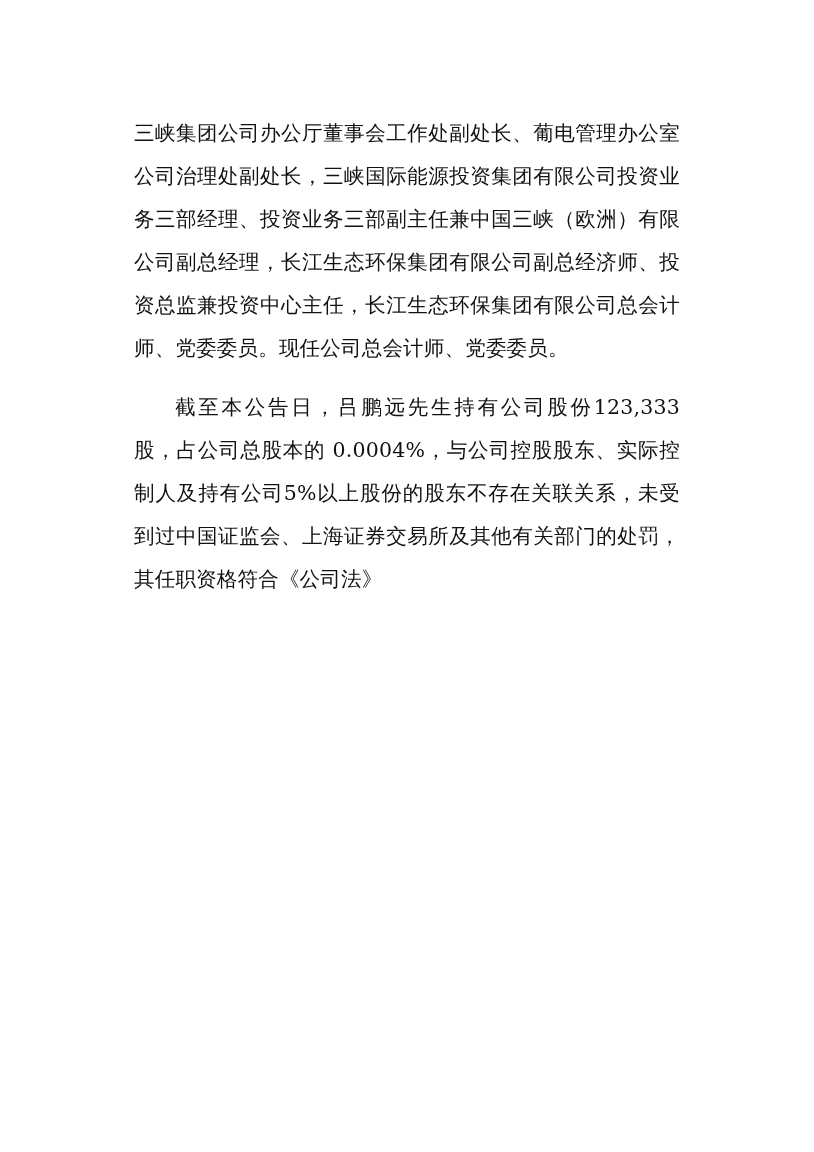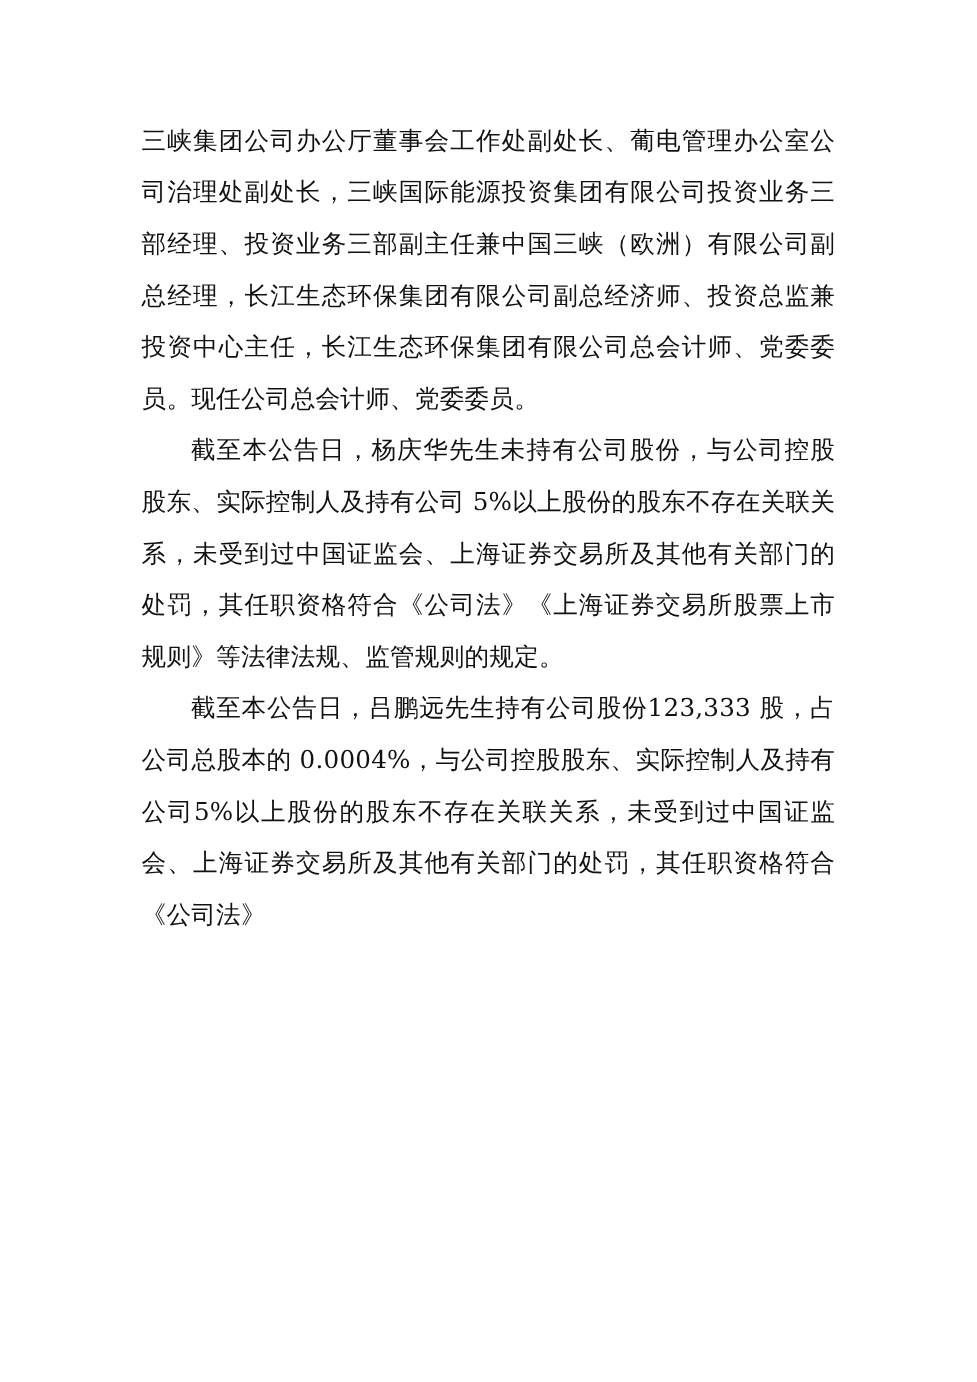--- a/index.html
+++ b/index.html
@@ -24,32 +24,31 @@
     top: 96px;
     width: 578px;
   }
   .para {
     font-size: 20.5px;
     line-height: 43px;
     color: #111111;
     text-align: justify;
     text-justify: inter-ideograph;
     letter-spacing: 0.2px;
-    margin: 0;
+    margin: 16px;
     word-break: break-all;
   }
   .indent {
     text-indent: 2em;
   }
   .bold {
     font-weight: bold;
   }
 </style>
 </head>
 <body>
 
 <div class="page">
   <div class="content">
     <p class="para">三峡集团公司办公厅董事会工作处副处长、葡电管理办公室公司治理处副处长，三峡国际能源投资集团有限公司投资业务三部经理、投资业务三部副主任兼中国三峡（欧洲）有限公司副总经理，长江生态环保集团有限公司副总经济师、投资总监兼投资中心主任，长江生态环保集团有限公司总会计师、党委委员。现任公司总会计师、党委委员。</p>
-    <p class="para indent">截至本公告日，杨庆华先生未持有公司股份，与公司控股股东、实际控制人及持有公司 5%以上股份的股东不存在关联关系，未受到过中国证监会、上海证券交易所及其他有关部门的处罚，其任职资格符合《公司法》《上海证券交易所股票上市规则》等法律法规、监管规则的规定。</p>
     <p class="para indent">截至本公告日，吕鹏远先生持有公司股份123,333 股，占公司总股本的 0.0004%，与公司控股股东、实际控制人及持有公司5%以上股份的股东不存在关联关系，未受到过中国证监会、上海证券交易所及其他有关部门的处罚，其任职资格符合《公司法》</p>
   </div>
 </div>
 
 </body></html>

